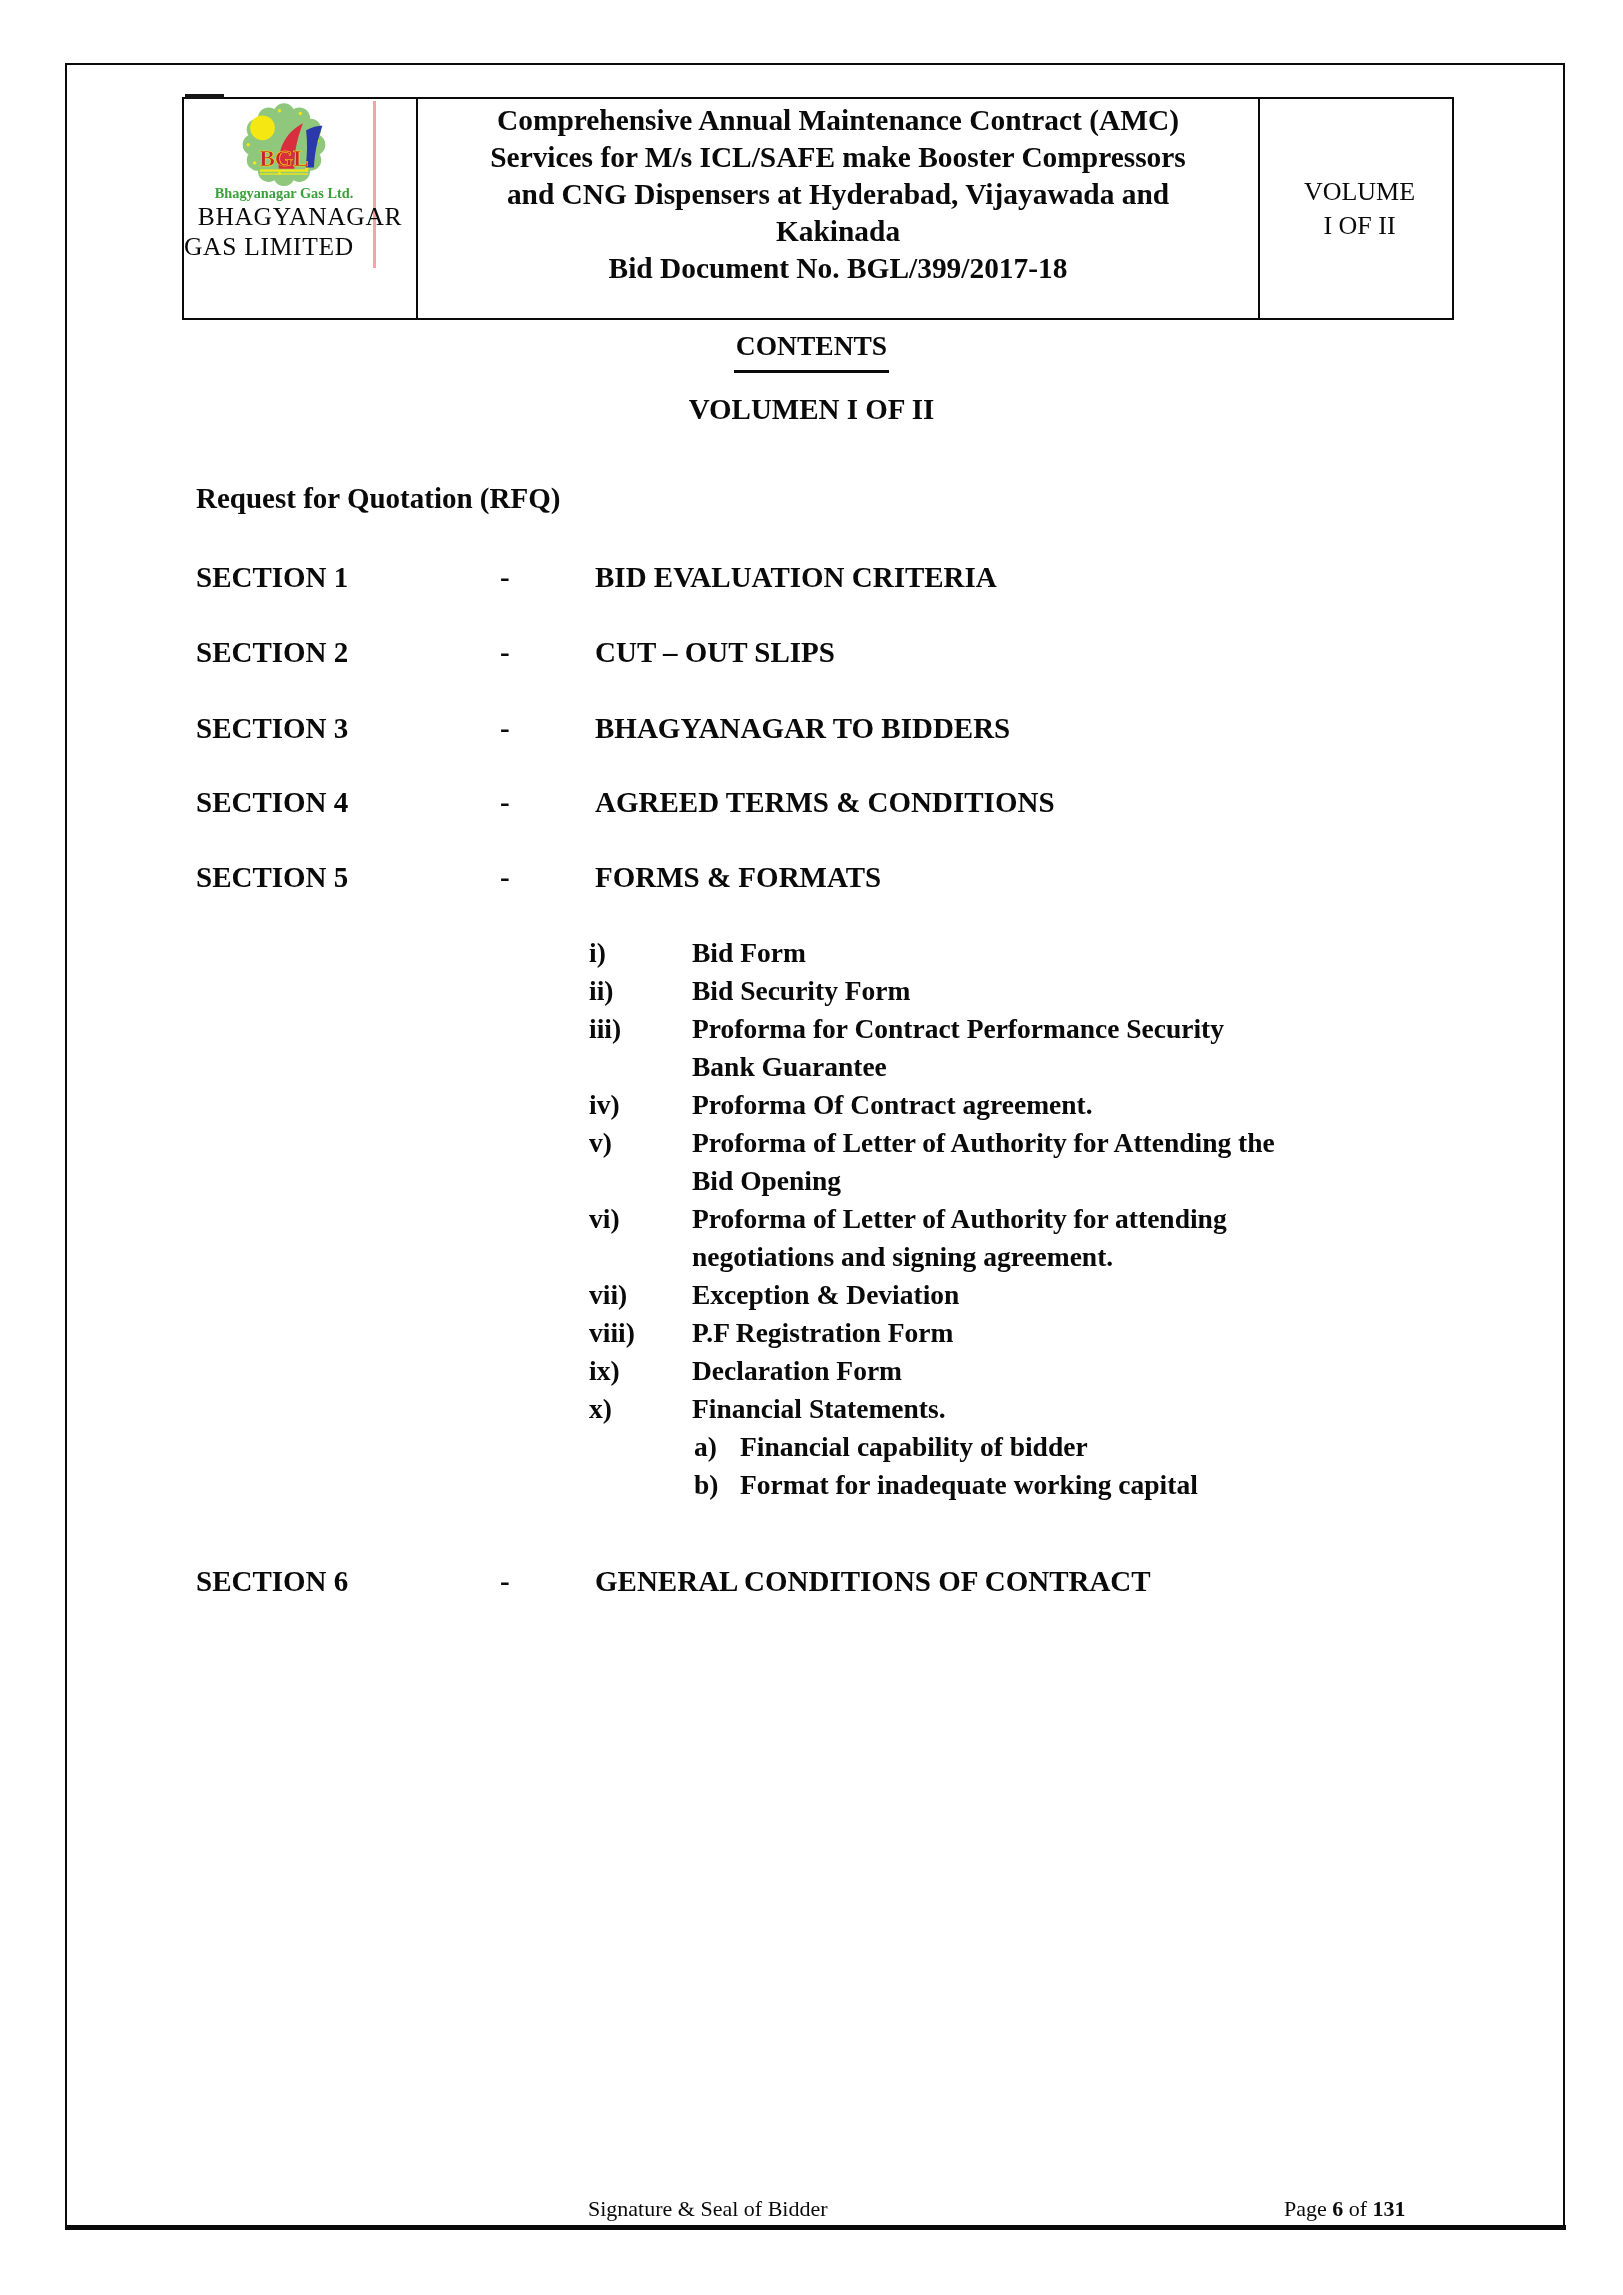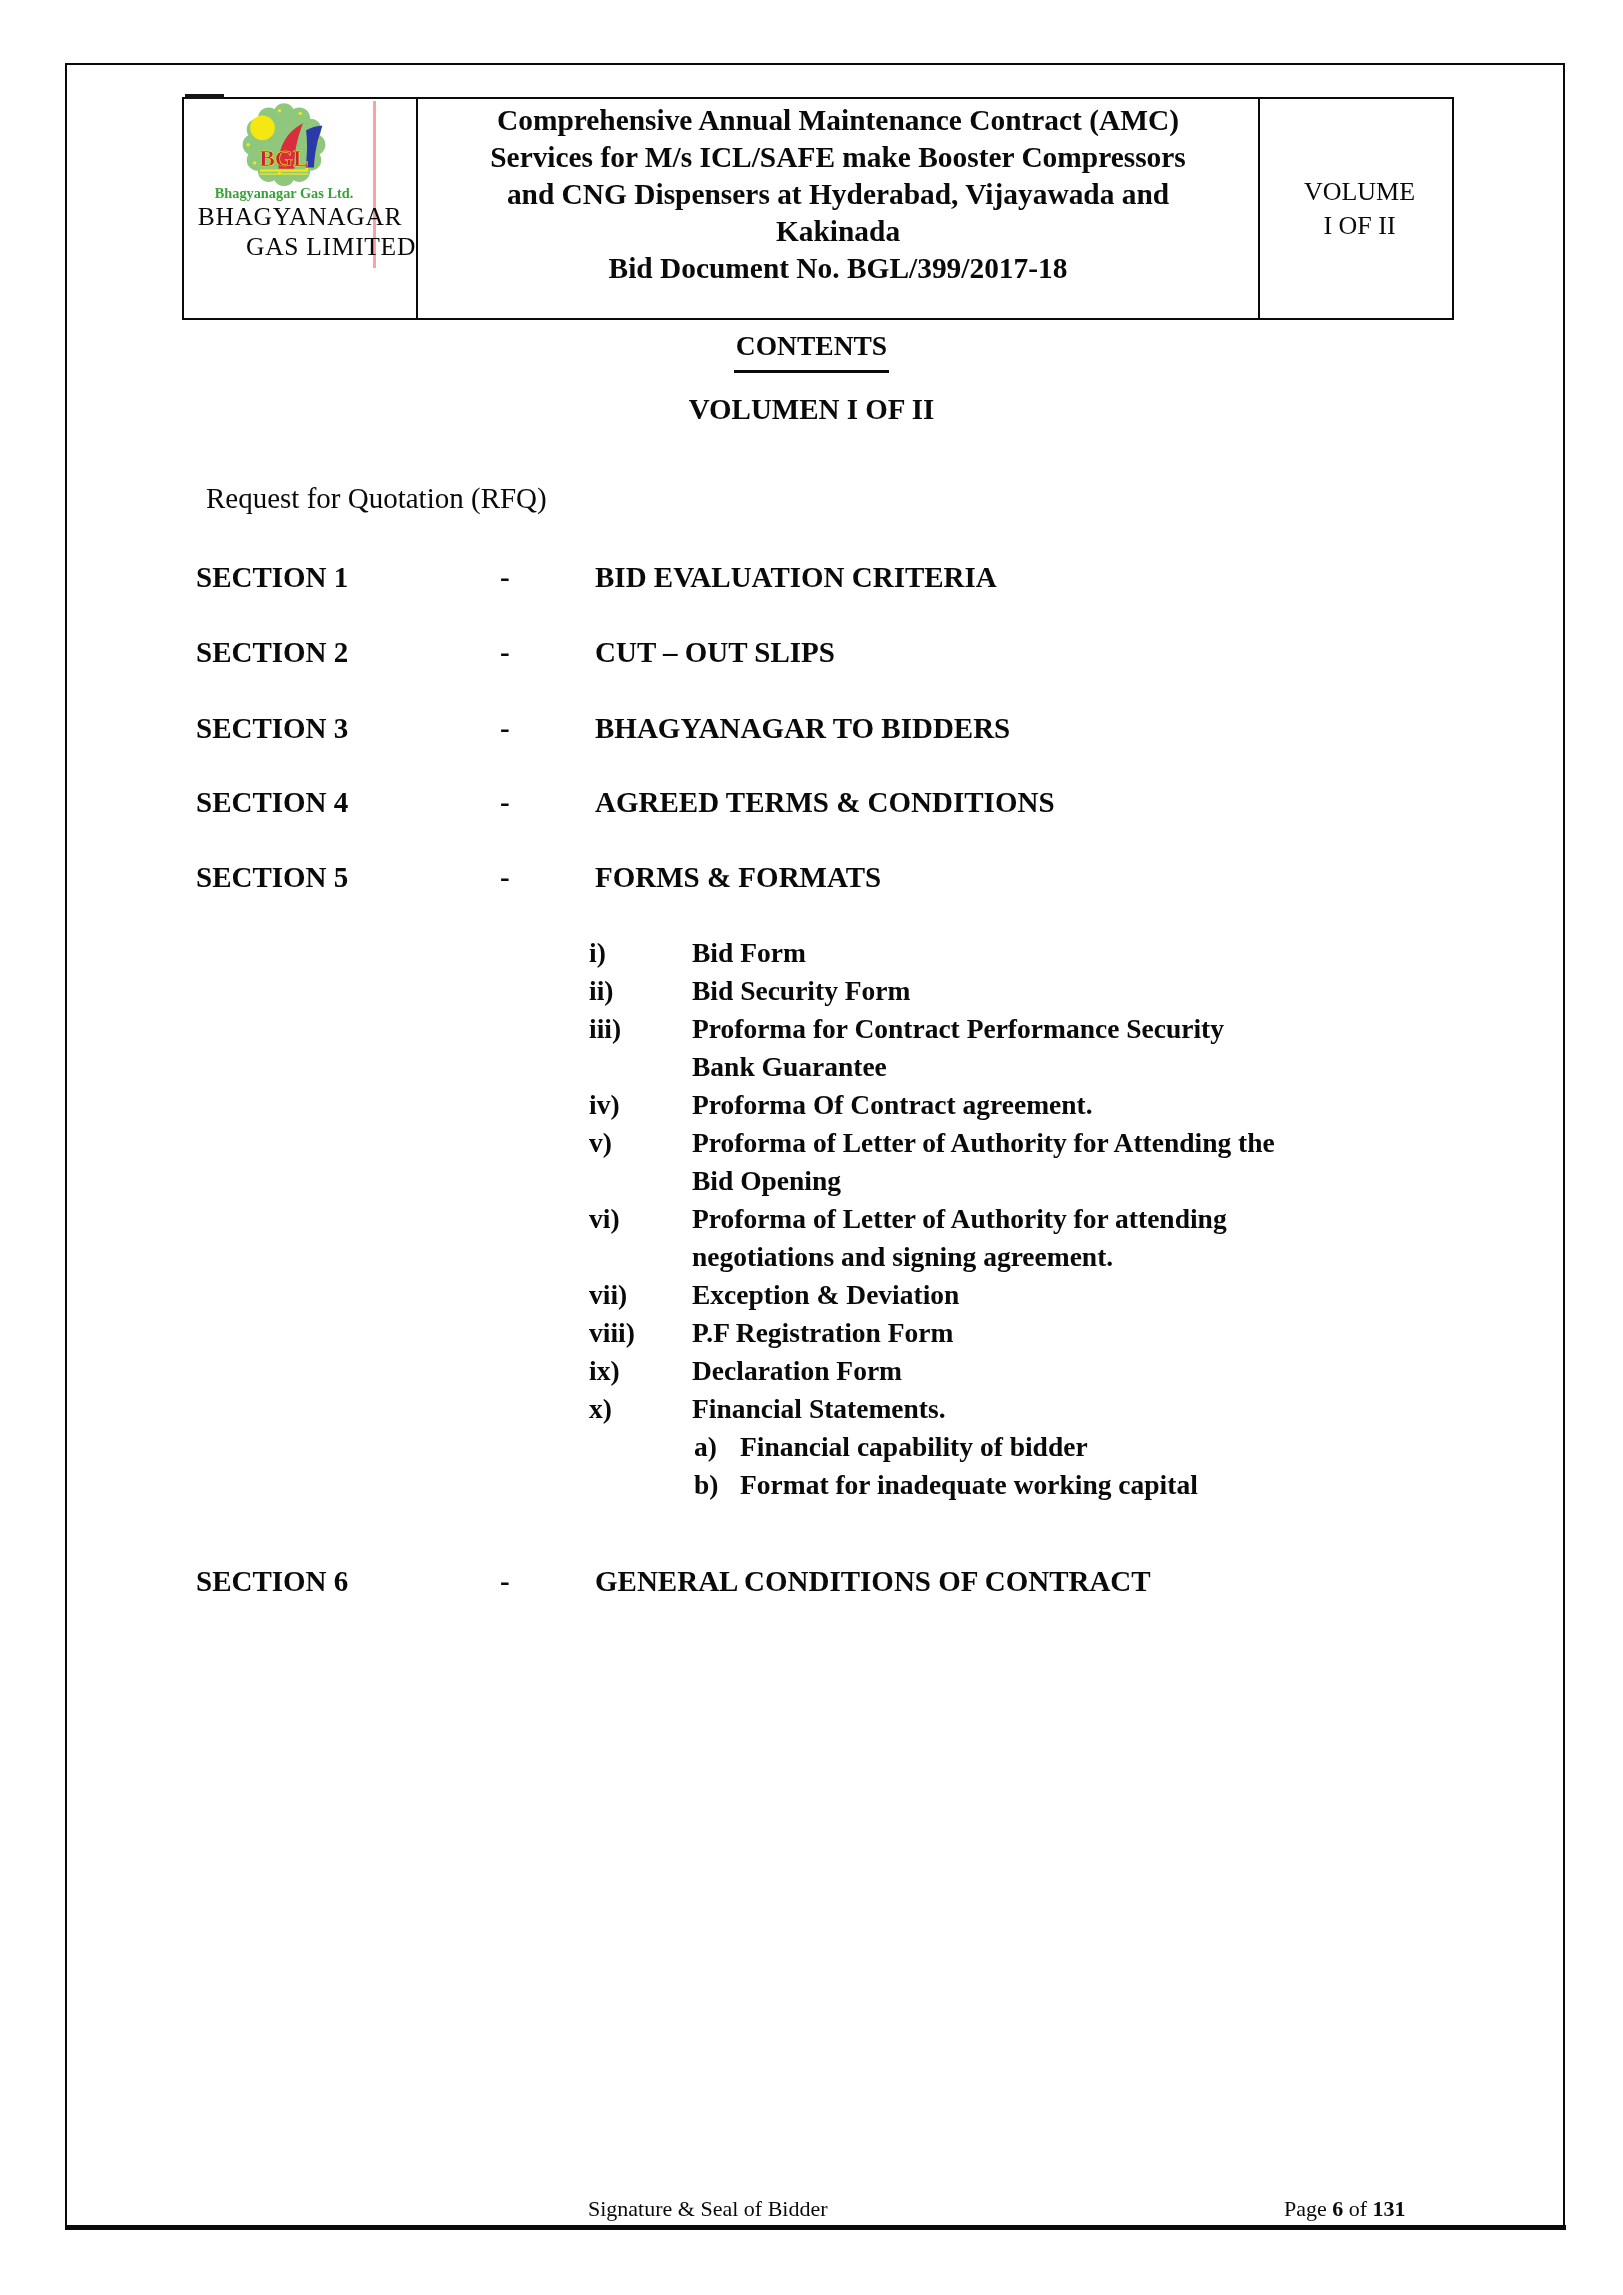--- a/index.html
+++ b/index.html
@@ -23,35 +23,35 @@
   .hcell{box-sizing:border-box;height:100%;}
   #logo-cell{width:234px;border-right:2.6px solid #0a0a0a;position:relative;}
   #title-cell{width:842px;border-right:2.6px solid #0a0a0a;text-align:center;padding-top:3px;}
   #volume-cell{width:191px;display:flex;align-items:center;justify-content:center;text-align:center;padding-left:8px;}
   #title-cell .tline{font-weight:bold;font-size:29.4px;line-height:37px;}
   #volume-cell .vol{font-size:26px;line-height:34px;}
   #logo-svg{position:absolute;left:18.3px;top:3.9px;}
   #logo-accent-line{position:absolute;left:189px;top:2px;width:2.6px;height:167px;background:#f5a3a3;}
   #scan-tick{position:absolute;left:1.3px;top:-4.6px;width:39px;height:4.6px;background:#141414;}
   #company-line1{position:absolute;left:0;top:103px;width:100%;text-align:center;font-size:25.5px;letter-spacing:0.7px;}
-  #company-line2{position:absolute;left:0;top:133px;width:100%;text-align:right;font-size:25.5px;letter-spacing:0.7px;}
+  #company-line2{position:absolute;left:0;top:133px;width:100%;text-align:left;font-size:25.5px;letter-spacing:0.7px;}
   
   #contents-heading{
     position:absolute;left:0;top:330px;width:1623px;text-align:center;
   }
   #contents-heading span{
     display:inline-block;font-weight:bold;font-size:27.5px;
     border-bottom:3.3px solid #0a0a0a;padding:0 2px 8px 2px;
   }
   #contents-subheading{
     position:absolute;left:0;top:393px;width:1623px;text-align:center;
     font-weight:bold;font-size:29px;
   }
   #rfq-heading{
-    position:absolute;left:196px;top:482px;font-weight:normal;font-size:29px;margin-left:10px;
+    position:absolute;left:196px;top:482px;font-weight:bold;font-size:29px;
   }
   #sections{position:absolute;left:196px;top:561px;width:1243px;}
   .section-row{position:absolute;left:0;font-weight:bold;font-size:29px;white-space:nowrap;}
   .section-label{position:absolute;left:0;}
   .section-dash{position:absolute;left:304px;}
   .section-title{position:absolute;left:399px;}
   .section-row{height:37px;}
   #forms-list{position:absolute;left:589px;top:934px;width:870px;font-weight:bold;font-size:27.5px;line-height:38px;}
   .form-item{position:relative;}
   .form-num{position:absolute;left:0;top:0;}

